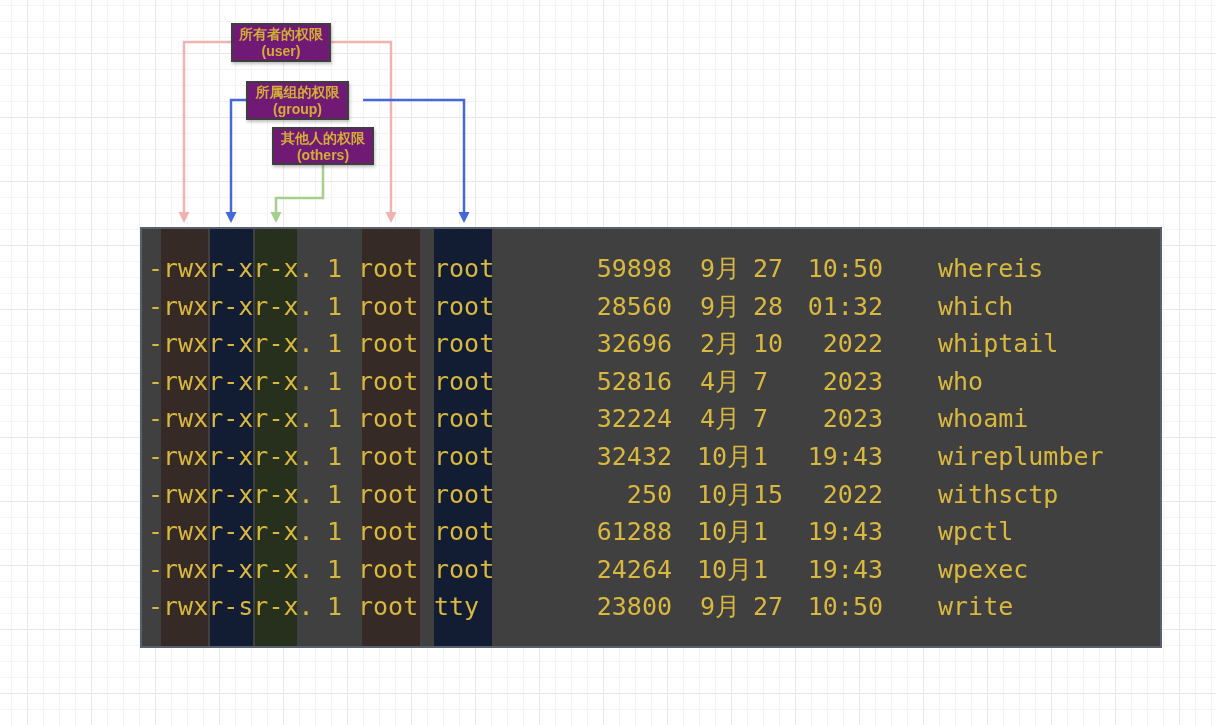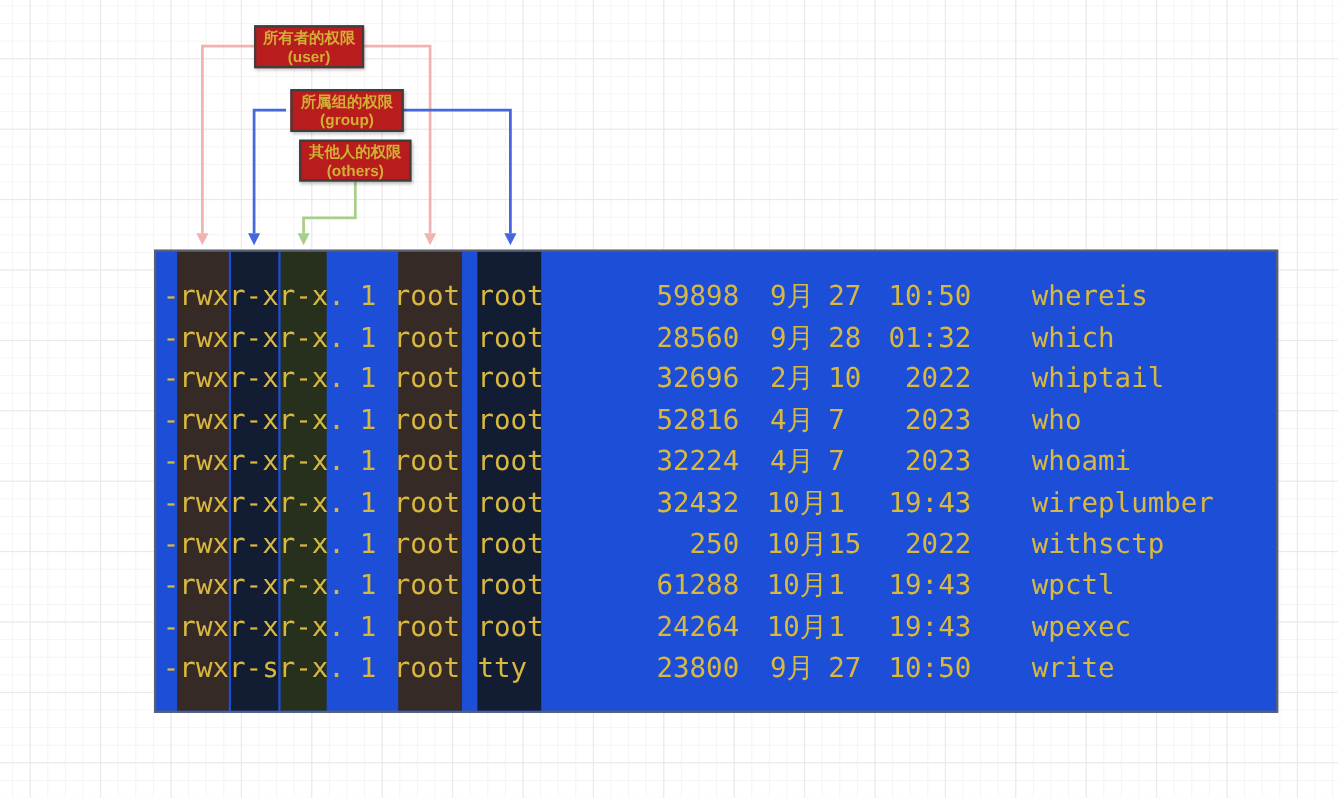--- a/index.html
+++ b/index.html
@@ -13,31 +13,31 @@
       linear-gradient(#f4f4f4 1px, transparent 1px),
       linear-gradient(90deg, #f4f4f4 1px, transparent 1px);
     background-size:64px 64px, 64px 64px, 16px 16px, 16px 16px;
     background-position:0 53px, 27px 0, 0 5px, 11px 0;
     font-family:"Liberation Sans", sans-serif;
   }
 
   .arrows { position:absolute; left:0; top:0; width:1216px; height:725px; pointer-events:none; }
 
   .label-box {
-    position:absolute; background:#b91c1c; border:2px solid #3e3e3e;
+    position:absolute; background:#701a75; border:2px solid #3e3e3e;
     color:#d2ae36; text-align:center; font-size:14px; line-height:17px;
     font-weight:bold; padding-top:1px; box-shadow:1px 2px 3px rgba(0,0,0,0.25);
   }
   #box-user   { left:231px; top:23px;  width:100px; height:39px; }
-  #box-group  { left:264px; top:81px;  width:103px; height:39px; }
+  #box-group  { left:246px; top:81px;  width:103px; height:39px; }
   #box-others { left:272px; top:127px; width:102px; height:38px; }
 
   .terminal {
     position:absolute; left:140px; top:227px; width:1022px; height:421px;
-    background:#1d4ed8; border:2px solid #58606e;
+    background:#404040; border:2px solid #58606e;
   }
   .hl { position:absolute; top:0; bottom:0; }
   .hl-user    { left:19px;  width:47px; background:#352a26; }
   .hl-group   { left:68px;  width:43px; background:#121c33; }
   .hl-others  { left:113px; width:42px; background:#26301d; }
   .hl-owner   { left:220px; width:58px; background:#352a26; }
   .hl-grpname { left:292px; width:58px; background:#121c33; }
 
   .rows {
     position:absolute; left:0; top:21px; width:100%;

